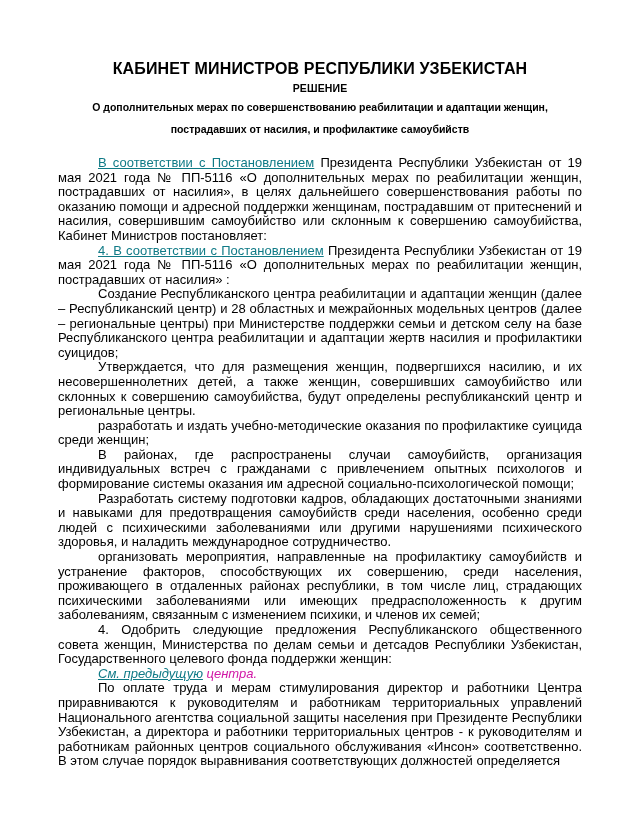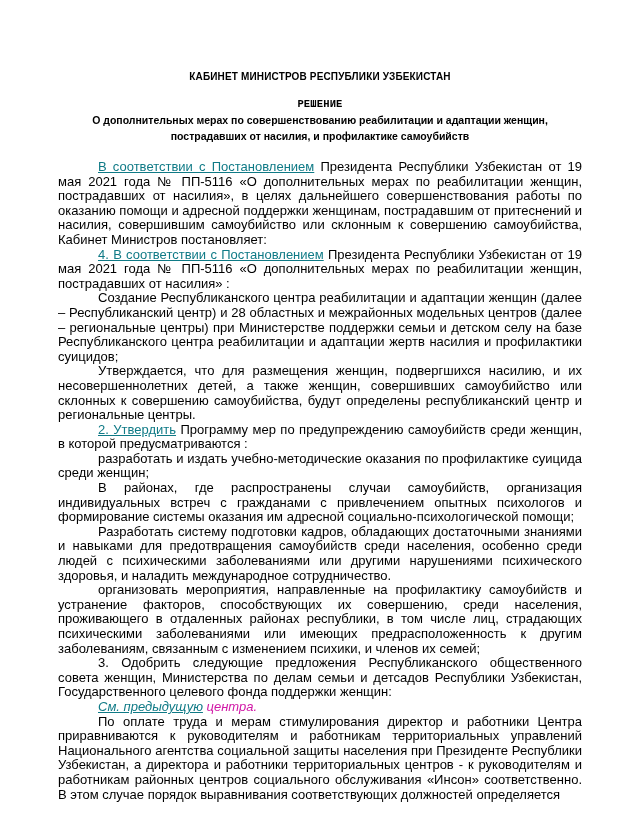--- a/index.html
+++ b/index.html
@@ -20,38 +20,37 @@
     width: 640px;
     height: 828px;
     padding: 58px 58px 20px 58px;
     background: #ffffff;
   }
   .doc-header {
     text-align: center;
     margin: 0 0 12px 0;
   }
   .org-line {
-    font-size: 10px;
+    font-size: 16px;
     font-weight: bold;
     letter-spacing: 0.15px;
     line-height: 14.5px;
-    margin: 12px;
+    margin: 4px;
   }
   .doc-type {
     font-size: 10.5px;
     font-weight: bold;
     letter-spacing: 0.15px;
     line-height: 14.5px;
     margin: 0;
-    font-family: Liberation Mono, monospace;
   }
   .doc-title {
     font-size: 10.5px;
     font-weight: bold;
-    line-height: 16px;
+    line-height: 22px;
     margin: 1px 0 0 0;
     padding: 0 6px;
   }
   .body-text {
     font-size: 13px;
     line-height: 14.6px;
     text-align: justify;
     text-justify: inter-word;
     margin: 0;
     hyphens: none;
@@ -99,31 +98,30 @@
   <div class="body-text">
 
     <p class="para"><a class="link" href="#">В соответствии с Постановлением</a><span> Президента Республики Узбекистан от 19 мая 2021 года № ПП-5116 «О дополнительных мерах по реабилитации женщин, пострадавших от насилия», в целях дальнейшего совершенствования работы по оказанию помощи и адресной поддержки женщинам, пострадавшим от притеснений и насилия, совершившим самоубийство или склонным к совершению самоубийства, Кабинет Министров постановляет:</span></p>
 
     <p class="para"><a class="link" href="#">4. В соответствии с Постановлением</a><span> Президента Республики Узбекистан от 19 мая 2021 года № ПП-5116 «О дополнительных мерах по реабилитации женщин, пострадавших от насилия» :</span></p>
 
     <p class="para">Создание Республиканского центра реабилитации и адаптации женщин (далее – Республиканский центр) и 28 областных и межрайонных модельных центров (далее – региональные центры) при Министерстве поддержки семьи и детском селу на базе Республиканского центра реабилитации и адаптации жертв насилия и профилактики суицидов;</p>
 
     <p class="para">Утверждается, что для размещения женщин, подвергшихся насилию, и их несовершеннолетних детей, а также женщин, совершивших самоубийство или склонных к совершению самоубийства, будут определены республиканский центр и региональные центры.</p>
 
-    <p class="para"><a class="link" href="#">2. Утвердить</a><span> Программу мер по предупреждению самоубийств среди женщин, в которой предусматриваются :</span></p>
 
     <p class="para">разработать и издать учебно-методические оказания по профилактике суицида среди женщин;</p>
 
     <p class="para">В районах, где распространены случаи самоубийств, организация индивидуальных встреч с гражданами с привлечением опытных психологов и формирование системы оказания им адресной социально-психологической помощи;</p>
 
     <p class="para">Разработать систему подготовки кадров, обладающих достаточными знаниями и навыками для предотвращения самоубийств среди населения, особенно среди людей с психическими заболеваниями или другими нарушениями психического здоровья, и наладить международное сотрудничество.</p>
 
     <p class="para">организовать мероприятия, направленные на профилактику самоубийств и устранение факторов, способствующих их совершению, среди населения, проживающего в отдаленных районах республики, в том числе лиц, страдающих психическими заболеваниями или имеющих предрасположенность к другим заболеваниям, связанным с изменением психики, и членов их семей;</p>
 
-    <p class="para">3. Одобрить следующие предложения Республиканского общественного совета женщин, Министерства по делам семьи и детсадов Республики Узбекистан, Государственного целевого фонда поддержки женщин:</p>
+    <p class="para">4. Одобрить следующие предложения Республиканского общественного совета женщин, Министерства по делам семьи и детсадов Республики Узбекистан, Государственного целевого фонда поддержки женщин:</p>
 
     <p class="revision-line"><a class="revision-link" href="#">См. предыдущую</a><span class="revision-tail"> центра.</span></p>
 
     <p class="para">По оплате труда и мерам стимулирования директор и работники Центра приравниваются к руководителям и работникам территориальных управлений Национального агентства социальной защиты населения при Президенте Республики Узбекистан, а директора и работники территориальных центров - к руководителям и работникам районных центров социального обслуживания «Инсон» соответственно. В этом случае порядок выравнивания соответствующих должностей определяется</p>
 
   </div>
 
 </div>
 
 </body></html>

